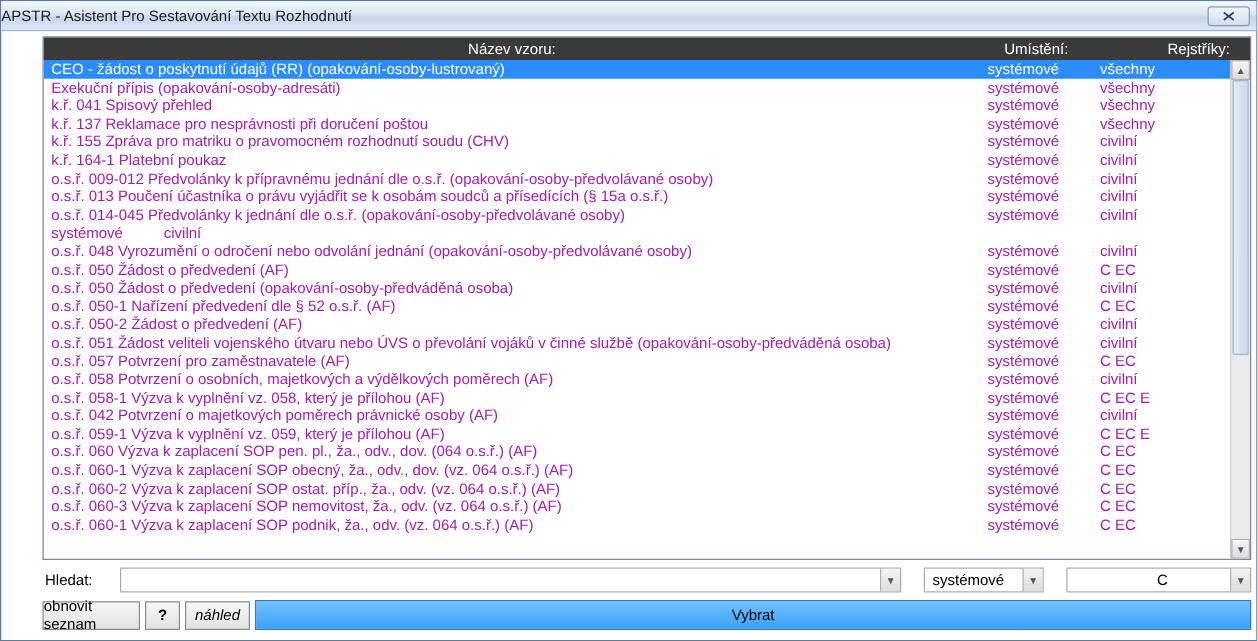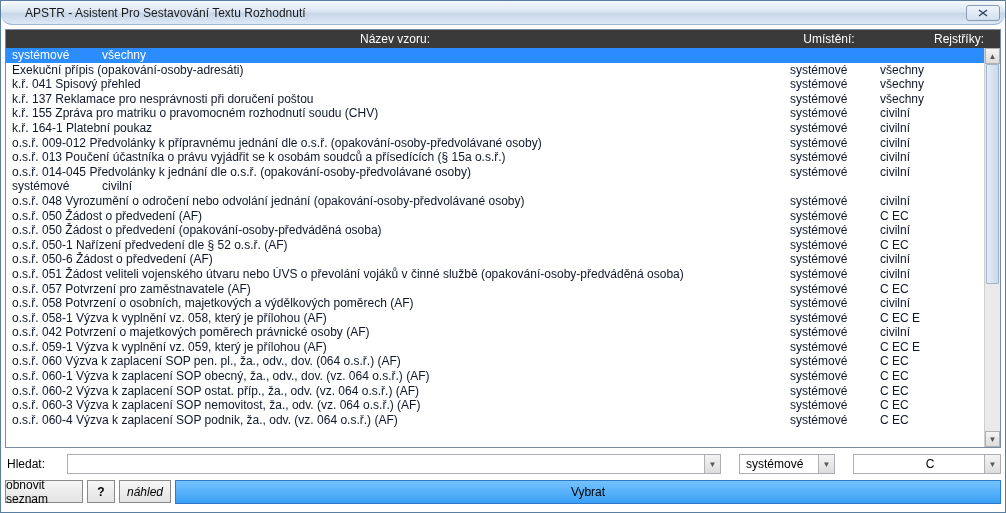--- a/index.html
+++ b/index.html
@@ -19,40 +19,40 @@
     background: #fff;
     display: flex;
     flex-direction: column;
   }
   .titlebar {
     height: 24px;
     background: linear-gradient(to bottom,#f4f8fc 0%, #dce6f2 45%, #c7d6e8 55%, #dde8f5 100%);
     border-bottom: 1px solid #9db5cf;
     display: flex;
     align-items: center;
-    padding: 0 5px 0 24px;
+    padding: 0 5px 0 0;
     user-select: none;
-    border-radius: 11px;
   }
   .titlebar-title { flex: 1; color: #1a1a1a; }
   .close-btn {
     width: 34px; height: 16px;
     border: 1px solid #8a9bb0;
     border-radius: 3px;
     background: linear-gradient(to bottom,#eef4fb,#d2dfee);
     display:flex; align-items:center; justify-content:center;
     font-size:9px; color:#30405a; cursor:pointer;
   }
   .close-btn svg { width:12px; height:10px; }
   .content {
     flex:1;
     padding:4px;
     display:flex;
     flex-direction:column;
     min-height:0;
+    margin-left:29px;
   }
   .list-frame {
     flex:1;
     border:1px solid #7a8aa0;
     display:flex;
     flex-direction:column;
     min-height:0;
   }
   .list-header {
     display:flex;
@@ -75,21 +75,21 @@
   }
   .rows {
     flex:1;
     overflow:hidden;
   }
   .row {
     display:flex;
     height:14.6px;
     line-height:14.6px;
     font-size:12px;
-    color:#0f172a;
+    color:#a21caf;
     white-space:nowrap;
     overflow:hidden;
   }
   .row.selected { background:#2a8cff; color:#fff; }
   .row .cA { flex:1; padding-left:6px; overflow:hidden; text-overflow:ellipsis; }
   .row .cB { width:90px; padding-left:6px; }
   .row .cC { width:110px; padding-left:6px; }
   .vscroll {
     width:16px;
     background:#e8e8e8;
@@ -141,21 +141,21 @@
     background:#fff;
     position:relative;
     display:flex; align-items:center;
     padding-left:6px;
     font-size:12px;
   }
   .combo.loc { width:96px; }
   .combo.reg { width:148px; justify-content:center; }
   .button-area {
     display:flex;
-    align-items:flex-start;
+    align-items:center;
     gap:4px;
     padding-bottom:4px;
   }
   .btn {
     height:23px;
     border:1px solid #8a8a8a;
     background:linear-gradient(to bottom,#f6f6f6,#e3e3e3);
     display:flex;align-items:center;justify-content:center;
     font-size:12px;
     color:#000;
@@ -191,20 +191,21 @@
     <div class="list-frame">
       <div class="list-header">
         <div class="colA">Název vzoru:</div>
         <div class="colB">Umístění:</div>
         <div class="colC">Rejstříky:</div>
         <div class="colScroll"></div>
       </div>
       <div class="list-body">
         <div class="rows" id="rows">
             <div class="row selected">
+              <div class="cA">CEO - žádost o poskytnutí údajů (RR) (opakování-osoby-lustrovaný)</div>
               <div class="cB">systémové</div>
               <div class="cC">všechny</div>
             </div>
             <div class="row">
               <div class="cA">Exekuční přípis (opakování-osoby-adresáti)</div>
               <div class="cB">systémové</div>
               <div class="cC">všechny</div>
             </div>
             <div class="row">
               <div class="cA">k.ř. 041 Spisový přehled</div>
@@ -259,21 +260,21 @@
               <div class="cA">o.s.ř. 050 Žádost o předvedení (opakování-osoby-předváděná osoba)</div>
               <div class="cB">systémové</div>
               <div class="cC">civilní</div>
             </div>
             <div class="row">
               <div class="cA">o.s.ř. 050-1 Nařízení předvedení dle § 52 o.s.ř. (AF)</div>
               <div class="cB">systémové</div>
               <div class="cC">C EC</div>
             </div>
             <div class="row">
-              <div class="cA">o.s.ř. 050-6 Žádost o předvedení (AF)</div>
+              <div class="cA">o.s.ř. 050-2 Žádost o předvedení (AF)</div>
               <div class="cB">systémové</div>
               <div class="cC">civilní</div>
             </div>
             <div class="row">
               <div class="cA">o.s.ř. 051 Žádost veliteli vojenského útvaru nebo ÚVS o převolání vojáků v činné službě (opakování-osoby-předváděná osoba)</div>
               <div class="cB">systémové</div>
               <div class="cC">civilní</div>
             </div>
             <div class="row">
               <div class="cA">o.s.ř. 057 Potvrzení pro zaměstnavatele (AF)</div>
@@ -314,21 +315,21 @@
               <div class="cA">o.s.ř. 060-2 Výzva k zaplacení SOP ostat. příp., ža., odv. (vz. 064 o.s.ř.) (AF)</div>
               <div class="cB">systémové</div>
               <div class="cC">C EC</div>
             </div>
             <div class="row">
               <div class="cA">o.s.ř. 060-3 Výzva k zaplacení SOP nemovitost, ža., odv. (vz. 064 o.s.ř.) (AF)</div>
               <div class="cB">systémové</div>
               <div class="cC">C EC</div>
             </div>
             <div class="row">
-              <div class="cA">o.s.ř. 060-4 Výzva k zaplacení SOP podnik, ža., odv. (vz. 064 o.s.ř.) (AF)</div>
+              <div class="cA">o.s.ř. 060-1 Výzva k zaplacení SOP podnik, ža., odv. (vz. 064 o.s.ř.) (AF)</div>
               <div class="cB">systémové</div>
               <div class="cC">C EC</div>
             </div>
           </div>
         <div class="vscroll">
           <div class="arrow">▲</div>
           <div class="track">
             <div class="thumb"></div>
           </div>
           <div class="arrow">▼</div>

